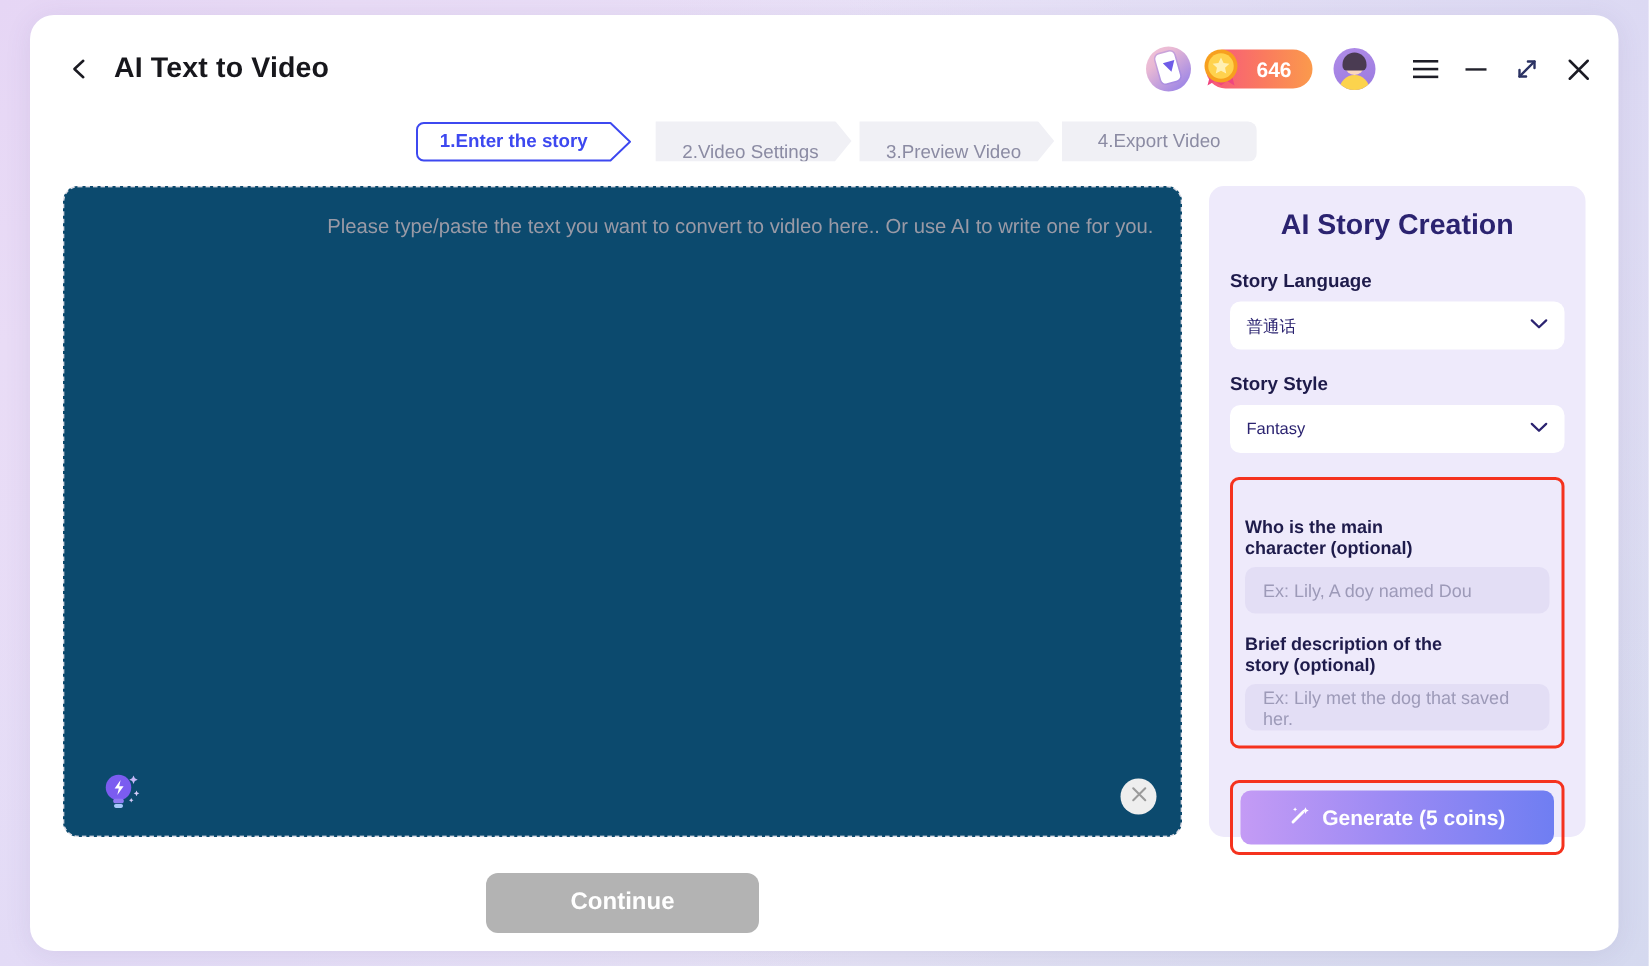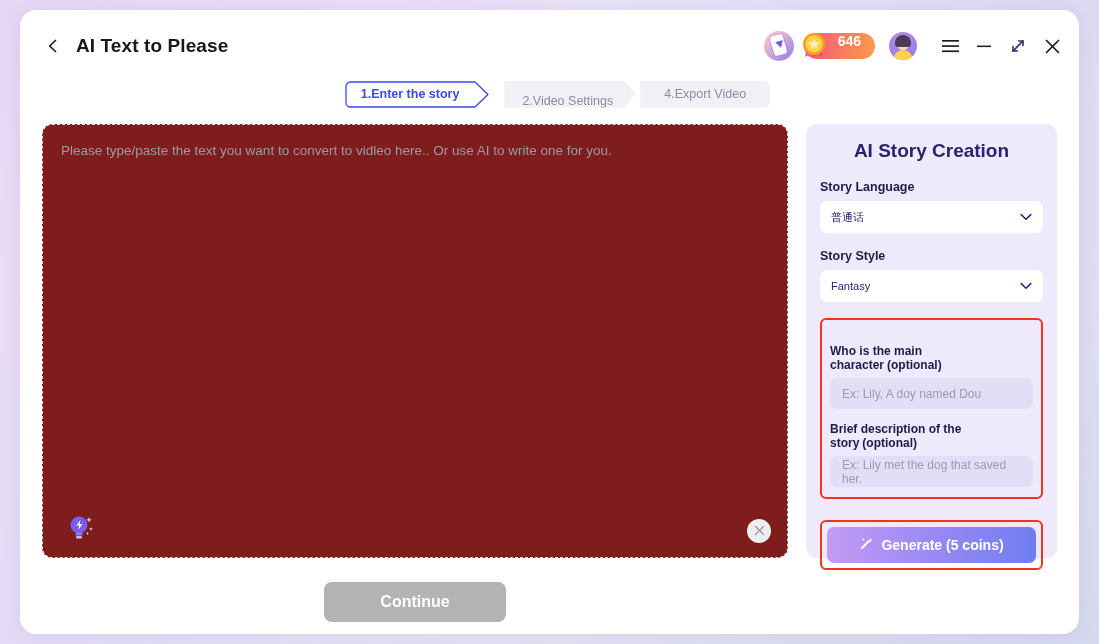--- a/index.html
+++ b/index.html
@@ -93,20 +93,21 @@
     border-right: 4px solid transparent;
     border-top: 7px solid #6f5ce8;
     transform: rotate(-16deg);
   }
 
   
   .coin-badge {
     position: relative;
     height: 26px;
     display: flex;
+    align-items: center;
     padding: 0 14px 0 34px;
     border-radius: 13px;
     background: linear-gradient(90deg,#f7567f 0%,#fa7b5e 55%,#fb9a4c 100%);
     color: #fff;
     font-size: 14px;
     font-weight: bold;
     margin-right: 14px;
     cursor: pointer;
     flex: 0 0 auto;
   }
@@ -208,23 +209,24 @@
     gap: 18px;
   }
 
   
   .left-col { flex: 1 1 auto; min-width: 0; }
   .editor {
     position: relative;
     height: 434px;
     border: 1px dashed #d9d9e2;
     border-radius: 10px;
-    background: #7f1d1d;
+    background: #0c4a6e;
     padding: 16px 18px;
     cursor: text;
+    text-align: right;
   }
   .editor-placeholder {
     font-size: 13.5px;
     color: #9a9aa6;
     line-height: 1.5;
   }
   .bulb {
     position: absolute;
     left: 20px; bottom: 12px;
     width: 34px; height: 34px;
@@ -355,21 +357,21 @@
   <div class="titlebar">
 
     <div class="back-btn">
       <span>
         <svg width="16" height="16" viewBox="0 0 16 16">
           <path d="M10.5 2.5 L4.6 8 L10.5 13.5" fill="none" stroke="#1b1b22" stroke-width="1.7" stroke-linecap="round" stroke-linejoin="round"></path>
         </svg>
       </span>
     </div>
 
-    <div class="app-title">AI Text to Please</div>
+    <div class="app-title">AI Text to Video</div>
 
     <div class="titlebar-right">
 
       <div class="app-icon"></div>
 
       <div class="coin-badge">
         <span class="coin-medal">
           <svg width="32" height="32" viewBox="0 0 32 32">
             <path d="M9 19 L7 27 L12 24 L16 27 L20 24 L25 27 L23 19 Z" fill="#f0467f"></path>
             <circle cx="16" cy="14" r="11" fill="#f7a01e"></circle>
@@ -433,20 +435,23 @@
           <path d="M5.5 1 H130 L143 13.5 L130 26 H5.5 A4.5 4.5 0 0 1 1 21.5 V5.5 A4.5 4.5 0 0 1 5.5 1 Z" fill="#ffffff" stroke="#3d48f0" stroke-width="1.3" stroke-linejoin="round"></path>
         </svg>
         <span class="lbl">1.Enter the story</span>
       </div>
     </div>
 
     <div class="step">
       <span>2.Video Settings</span>
     </div>
 
+    <div class="step">
+      <span>3.Preview Video</span>
+    </div>
 
     <div class="step last">
       <span>4.Export Video</span>
     </div>
 
   </div>
 
   <div class="content">
 
     <div class="left-col">

